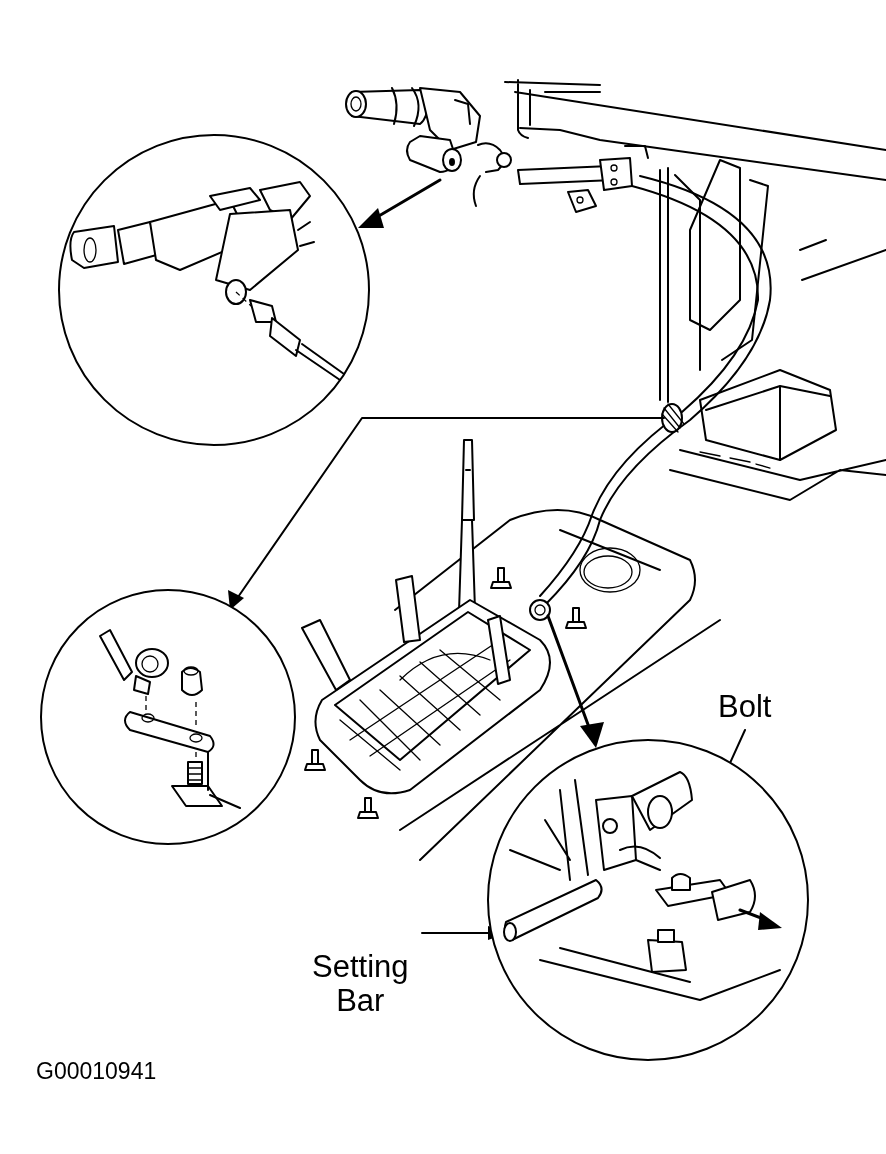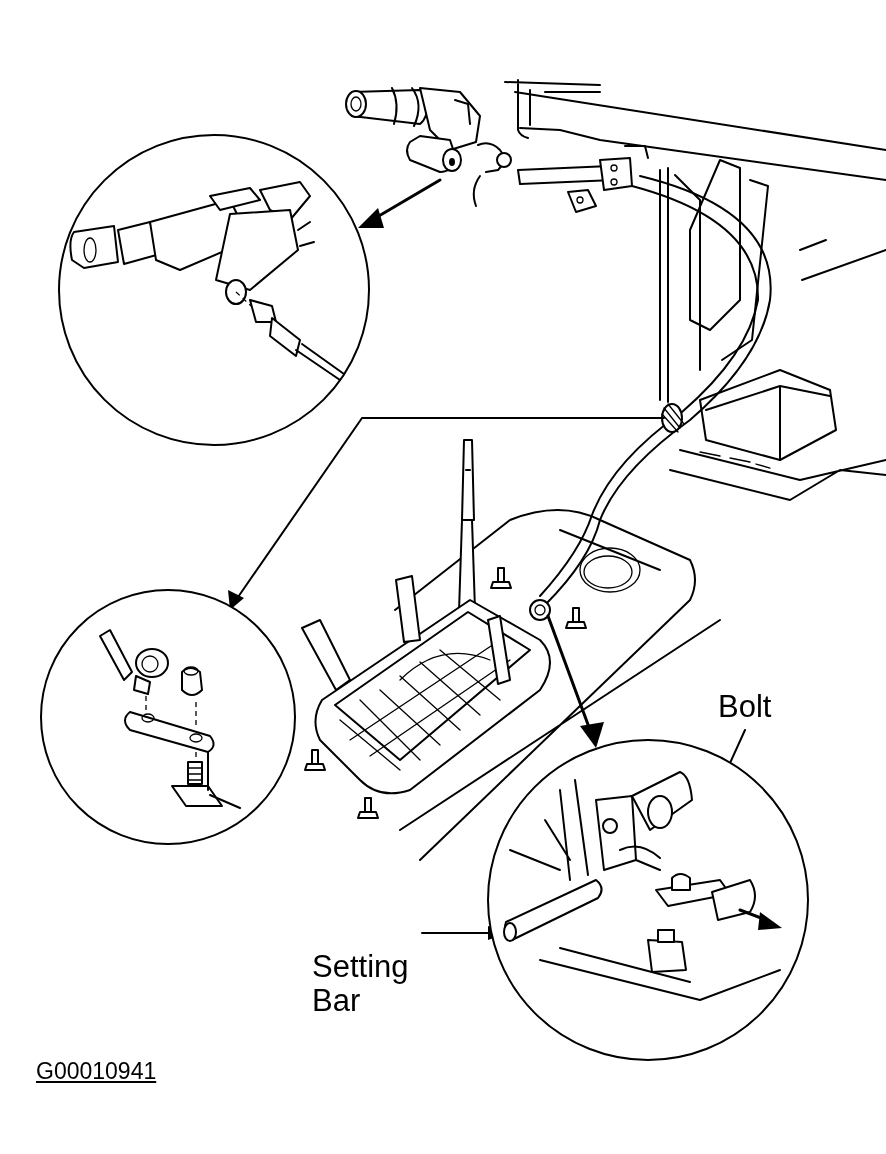--- a/index.html
+++ b/index.html
@@ -5,24 +5,24 @@
   html, body { margin: 0; padding: 0; background: #ffffff; }
   body { width: 886px; height: 1154px; position: relative; overflow: hidden; font-family: "Liberation Sans", sans-serif; }
   svg#diagram { position: absolute; left: 0; top: 0; }
   .ln { fill: none; stroke: #000; stroke-width: 2; stroke-linejoin: round; stroke-linecap: round; }
   .thin { fill: none; stroke: #000; stroke-width: 1.3; stroke-linejoin: round; stroke-linecap: round; }
   .thick { fill: none; stroke: #000; stroke-width: 3; stroke-linecap: round; }
   .wf { fill: #fff; stroke: #000; stroke-width: 2; stroke-linejoin: round; }
   .blk { fill: #000; stroke: none; }
   .circle { fill: #fff; stroke: #000; stroke-width: 2; }
   .dash { fill: none; stroke: #000; stroke-width: 1.3; stroke-dasharray: 5 4; }
-  .label { position: absolute; color: #000; font-size: 31px; line-height: 34px; }
+  .label { position: absolute; color: #000; font-size: 31px; line-height: 34px; text-align: center; }
   #lbl-bolt { left: 718px; top: 690px; }
   #lbl-setting { left: 312px; top: 950px; }
-  #lbl-code { position: absolute; left: 36px; top: 1058px; font-size: 23px; color: #000; text-decoration: underline; }
+  #lbl-code { position: absolute; left: 36px; top: 1058px; font-size: 23px; color: #000; }
 </style>
 </head>
 <body>
 
 <svg id="diagram" width="886" height="1154" viewBox="0 0 886 1154">
 
   <g>
 
     <path class="ln" d="M505 82 L600 85 M515 92 L886 150 M520 128 L560 130 L600 140 L886 180 M518 80 L518 130 Q520 136 528 138"></path>
     <path class="ln" d="M530 90 L530 125 M545 92 L600 92"></path>

